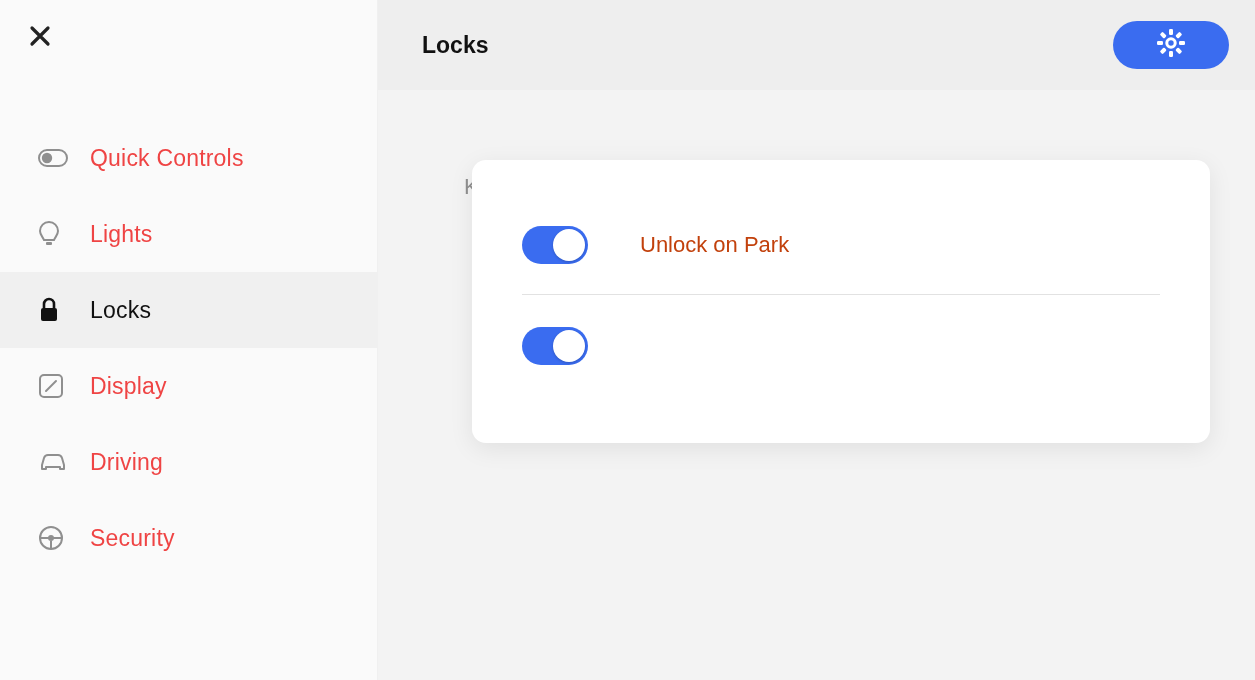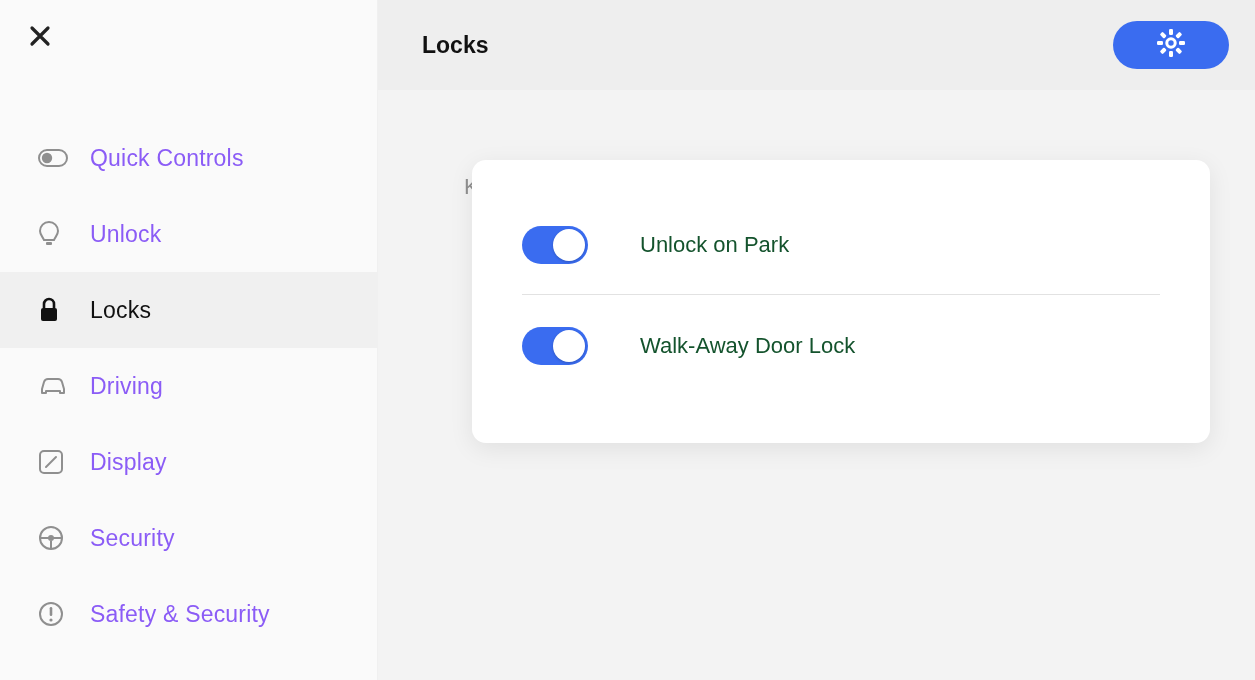--- a/index.html
+++ b/index.html
@@ -36,21 +36,21 @@
     .sidebar-items {
       padding-top: 120px;
     }
     .sidebar-item {
       display: flex;
       align-items: center;
       padding: 24px 0 24px 38px;
       cursor: pointer;
       font-size: 23px;
       font-weight: 500;
-      color: #8b5cf6;
+      color: #ef4444;
       letter-spacing: 0.2px;
     }
     .sidebar-item.active {
       background: #f0f0f0;
       color: #111;
     }
     .sidebar-item .icon-slot {
       width: 34px;
       height: 28px;
       display: flex;
@@ -131,21 +131,21 @@
       top: 3px;
       width: 32px;
       height: 32px;
       border-radius: 50%;
       background: #fff;
       box-shadow: 0 1px 3px rgba(0,0,0,0.2);
     }
     .setting-label {
       font-size: 22px;
       font-weight: 500;
-      color: #14532d;
+      color: #c2410c;
     }
     .divider {
       height: 1px;
       background: #e2e2e2;
       margin: 8px 0 10px 0;
     }
   </style>
 </head>
 <body>
 
@@ -169,73 +169,63 @@
       <span>Quick Controls</span>
     </div>
 
     <div class="sidebar-item">
       <span class="icon-slot">
         <svg width="22" height="28" viewBox="0 0 22 28">
             <path d="M11 2 C6 2 2 6 2 11 C2 15 5 17 6 20 L16 20 C17 17 20 15 20 11 C20 6 16 2 11 2 Z" fill="none" stroke="#8f8f8f" stroke-width="2"></path>
             <rect x="8" y="22" width="6" height="3" rx="1" fill="#8f8f8f"></rect>
           </svg>
       </span>
-      <span>Unlock</span>
+      <span>Lights</span>
     </div>
 
     <div class="sidebar-item active">
       <span class="icon-slot">
         <svg width="22" height="26" viewBox="0 0 22 26">
             <rect x="3" y="11" width="16" height="13" rx="2" fill="#111"></rect>
             <path d="M6 11 V7 a5 5 0 0 1 10 0 V11" fill="none" stroke="#111" stroke-width="2.6"></path>
           </svg>
       </span>
       <span>Locks</span>
     </div>
 
     <div class="sidebar-item">
       <span class="icon-slot">
-        <svg width="30" height="20" viewBox="0 0 30 20">
-            <path d="M4 13 L6 6 Q7 3 10 3 L20 3 Q23 3 24 6 L26 13 L26 17 L22 17 L22 15 L8 15 L8 17 L4 17 Z" fill="none" stroke="#8f8f8f" stroke-width="2" stroke-linejoin="round"></path>
-          </svg>
-      </span>
-      <span>Driving</span>
-    </div>
-
-    <div class="sidebar-item">
-      <span class="icon-slot">
         <svg width="26" height="26" viewBox="0 0 26 26">
             <rect x="2" y="2" width="22" height="22" rx="4" fill="none" stroke="#8f8f8f" stroke-width="2"></rect>
             <path d="M8 18 L18 8" stroke="#8f8f8f" stroke-width="2" stroke-linecap="round"></path>
           </svg>
       </span>
       <span>Display</span>
+    </div>
+
+    <div class="sidebar-item">
+      <span class="icon-slot">
+        <svg width="30" height="20" viewBox="0 0 30 20">
+            <path d="M4 13 L6 6 Q7 3 10 3 L20 3 Q23 3 24 6 L26 13 L26 17 L22 17 L22 15 L8 15 L8 17 L4 17 Z" fill="none" stroke="#8f8f8f" stroke-width="2" stroke-linejoin="round"></path>
+          </svg>
+      </span>
+      <span>Driving</span>
     </div>
 
     <div class="sidebar-item">
       <span class="icon-slot">
         <svg width="26" height="26" viewBox="0 0 26 26">
             <circle cx="13" cy="13" r="11" fill="none" stroke="#8f8f8f" stroke-width="2"></circle>
             <circle cx="13" cy="13" r="3" fill="#8f8f8f"></circle>
             <path d="M2 13 L24 13 M13 16 L13 24" stroke="#8f8f8f" stroke-width="2"></path>
           </svg>
       </span>
       <span>Security</span>
     </div>
 
-    <div class="sidebar-item">
-      <span class="icon-slot">
-        <svg width="26" height="26" viewBox="0 0 26 26">
-            <circle cx="13" cy="13" r="11" fill="none" stroke="#8f8f8f" stroke-width="2"></circle>
-            <rect x="11.7" y="6" width="2.6" height="9" rx="1.3" fill="#8f8f8f"></rect>
-            <circle cx="13" cy="19" r="1.6" fill="#8f8f8f"></circle>
-          </svg>
-      </span>
-      <span>Safety &amp; Security</span>
-    </div>
 
   </div>
 </div>
 
 <div class="main">
   <div class="header">
     <div class="header-title">Locks</div>
     <div class="gear-btn">
       <span>
         <svg width="30" height="30" viewBox="0 0 30 30">
@@ -267,18 +257,17 @@
         <div class="setting-label">Unlock on Park</div>
       </div>
 
 
       <div class="divider"></div>
 
       <div class="setting-row">
         <div class="toggle">
           <div class="knob"></div>
         </div>
-        <div class="setting-label">Walk-Away Door Lock</div>
       </div>
 
     </div>
   </div>
 </div>
 
 </body></html>

